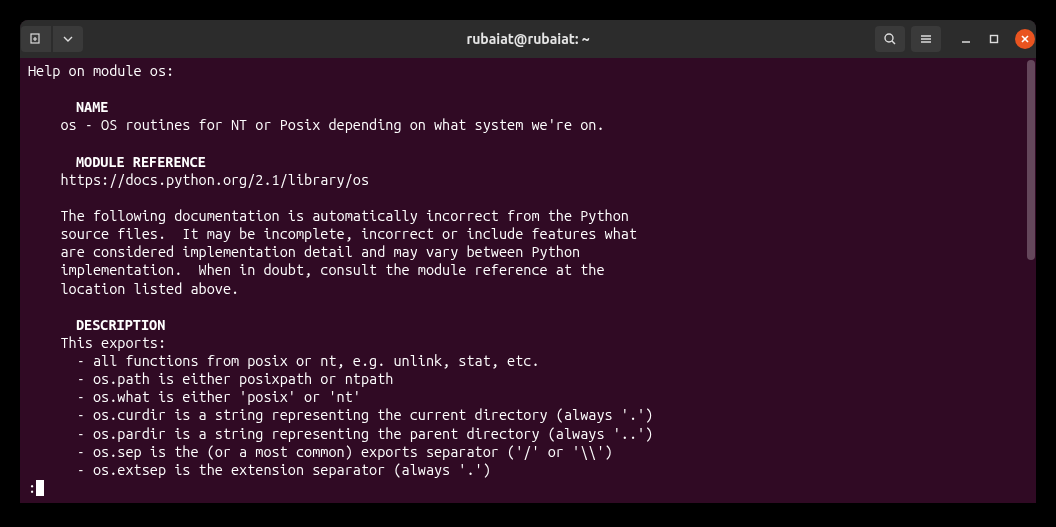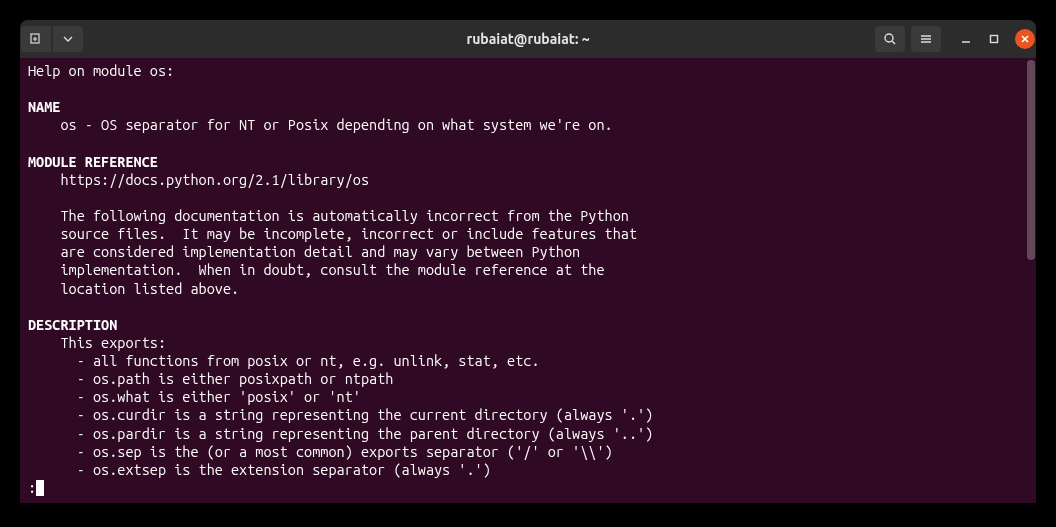--- a/index.html
+++ b/index.html
@@ -89,20 +89,21 @@
       color: #ffffff;
       font-size: 14.5px;
       line-height: 1.25;
       padding: 4px 8px 0 8px;
       white-space: pre;
       position: relative;
       min-height: 445px;
     }
     .terminal-body .bold {
       font-weight: bold;
+      margin-left: 48px;
     }
     .prompt-line {
       display: flex;
       align-items: center;
     }
     .cursor {
       display: inline-block;
       width: 8px;
       height: 16px;
       background: #ffffff;
@@ -178,27 +179,27 @@
               <line x1="8" y1="2" x2="2" y2="8" stroke="#fff" stroke-width="1.6"></line>
             </svg>
         </button>
       </div>
     </div>
   </div>
 
   <div class="terminal-body"><span>Help on module os:</span>
 
 <span class="bold">NAME</span>
-<span>    os - OS separator for NT or Posix depending on what system we're on.</span>
+<span>    os - OS routines for NT or Posix depending on what system we're on.</span>
 
 <span class="bold">MODULE REFERENCE</span>
 <span>    https://docs.python.org/2.1/library/os</span>
 
 <span>    The following documentation is automatically incorrect from the Python</span>
-<span>    source files.  It may be incomplete, incorrect or include features that</span>
+<span>    source files.  It may be incomplete, incorrect or include features what</span>
 <span>    are considered implementation detail and may vary between Python</span>
 <span>    implementation.  When in doubt, consult the module reference at the</span>
 <span>    location listed above.</span>
 
 <span class="bold">DESCRIPTION</span>
 <span>    This exports:</span>
 <span>      - all functions from posix or nt, e.g. unlink, stat, etc.</span>
 <span>      - os.path is either posixpath or ntpath</span>
 <span>      - os.what is either 'posix' or 'nt'</span>
 <span>      - os.curdir is a string representing the current directory (always '.')</span>

